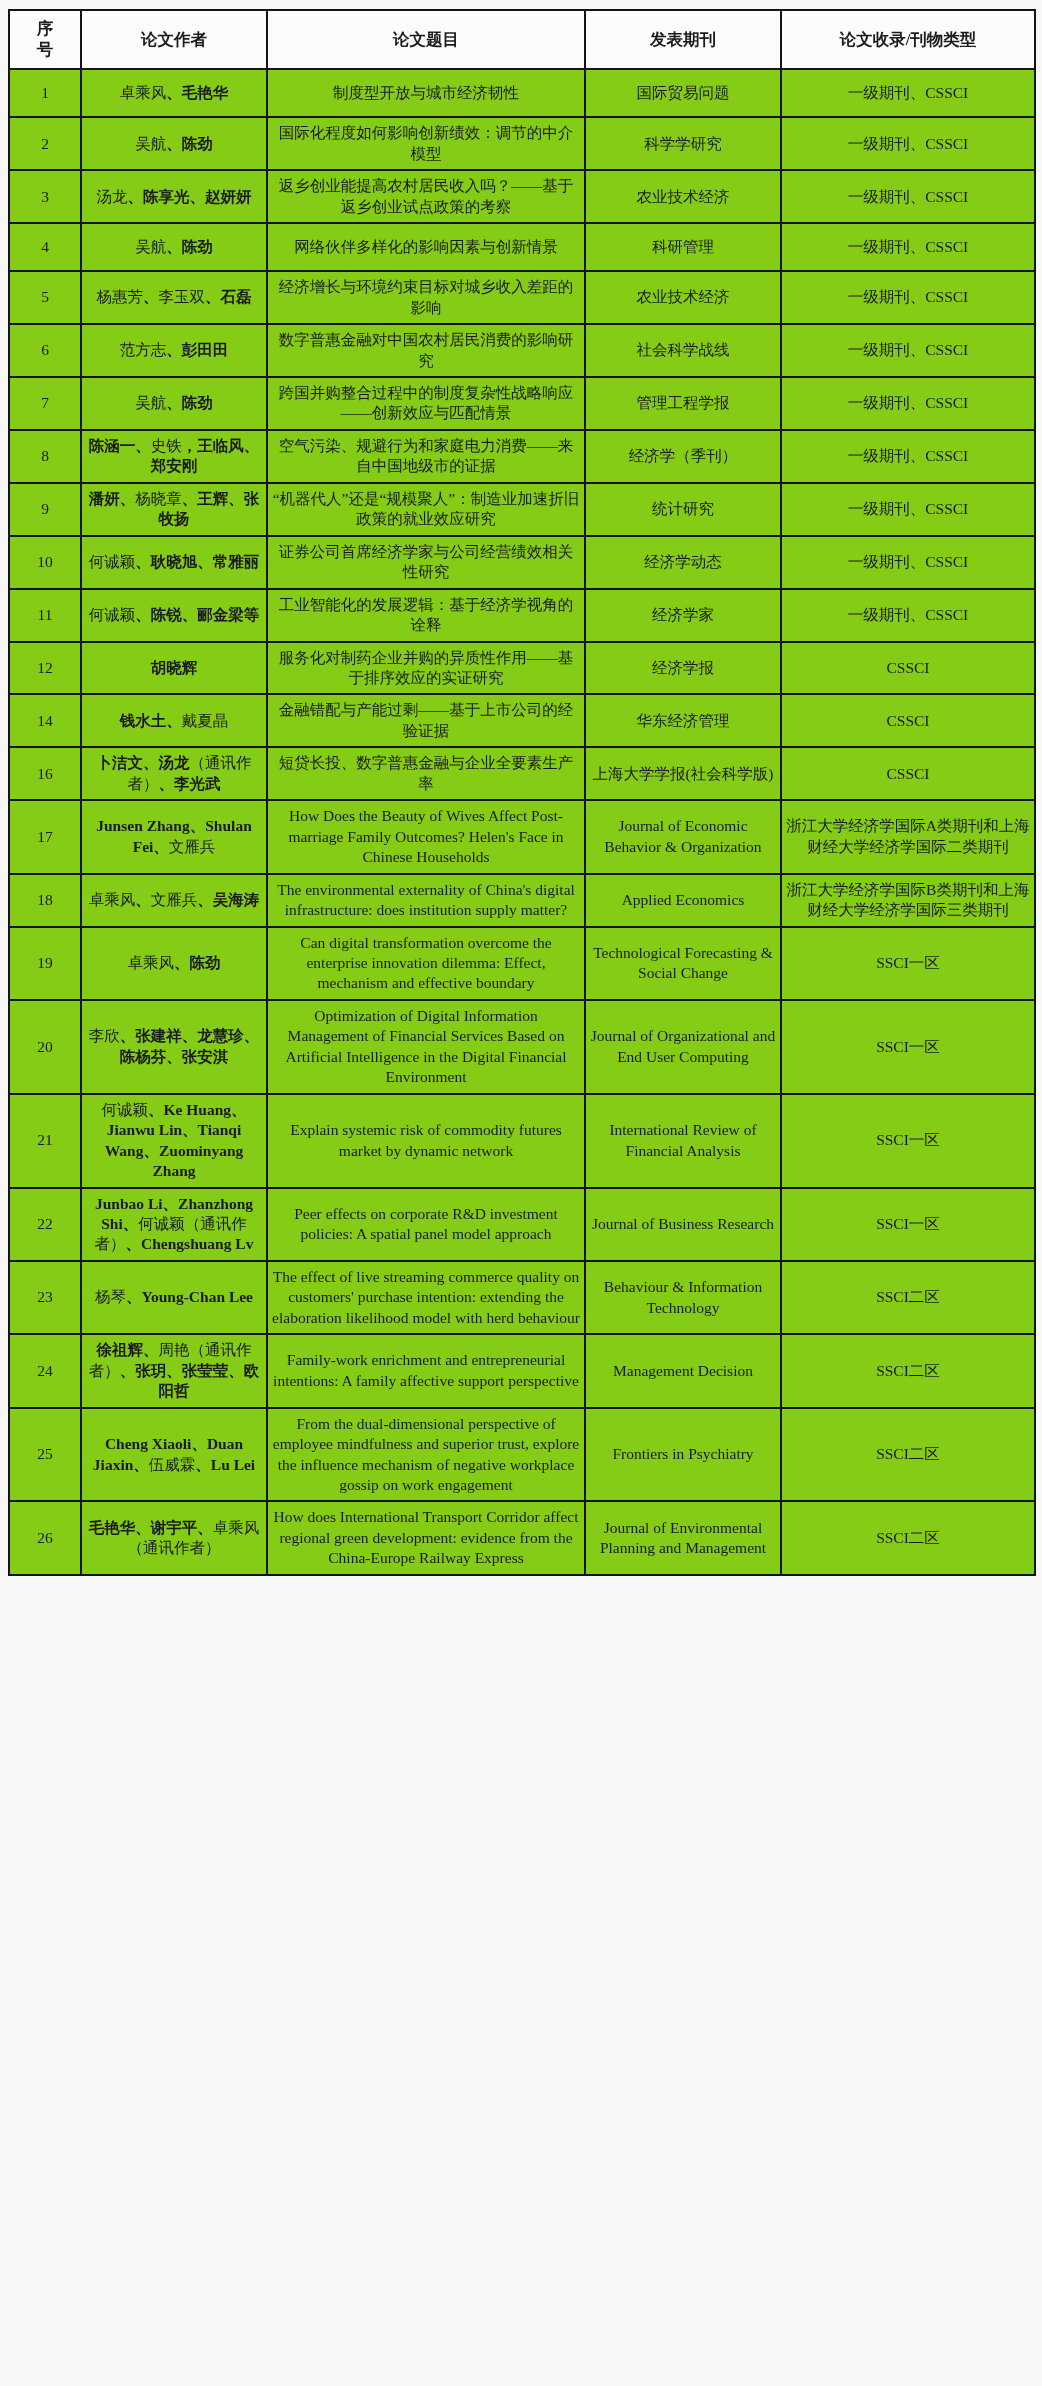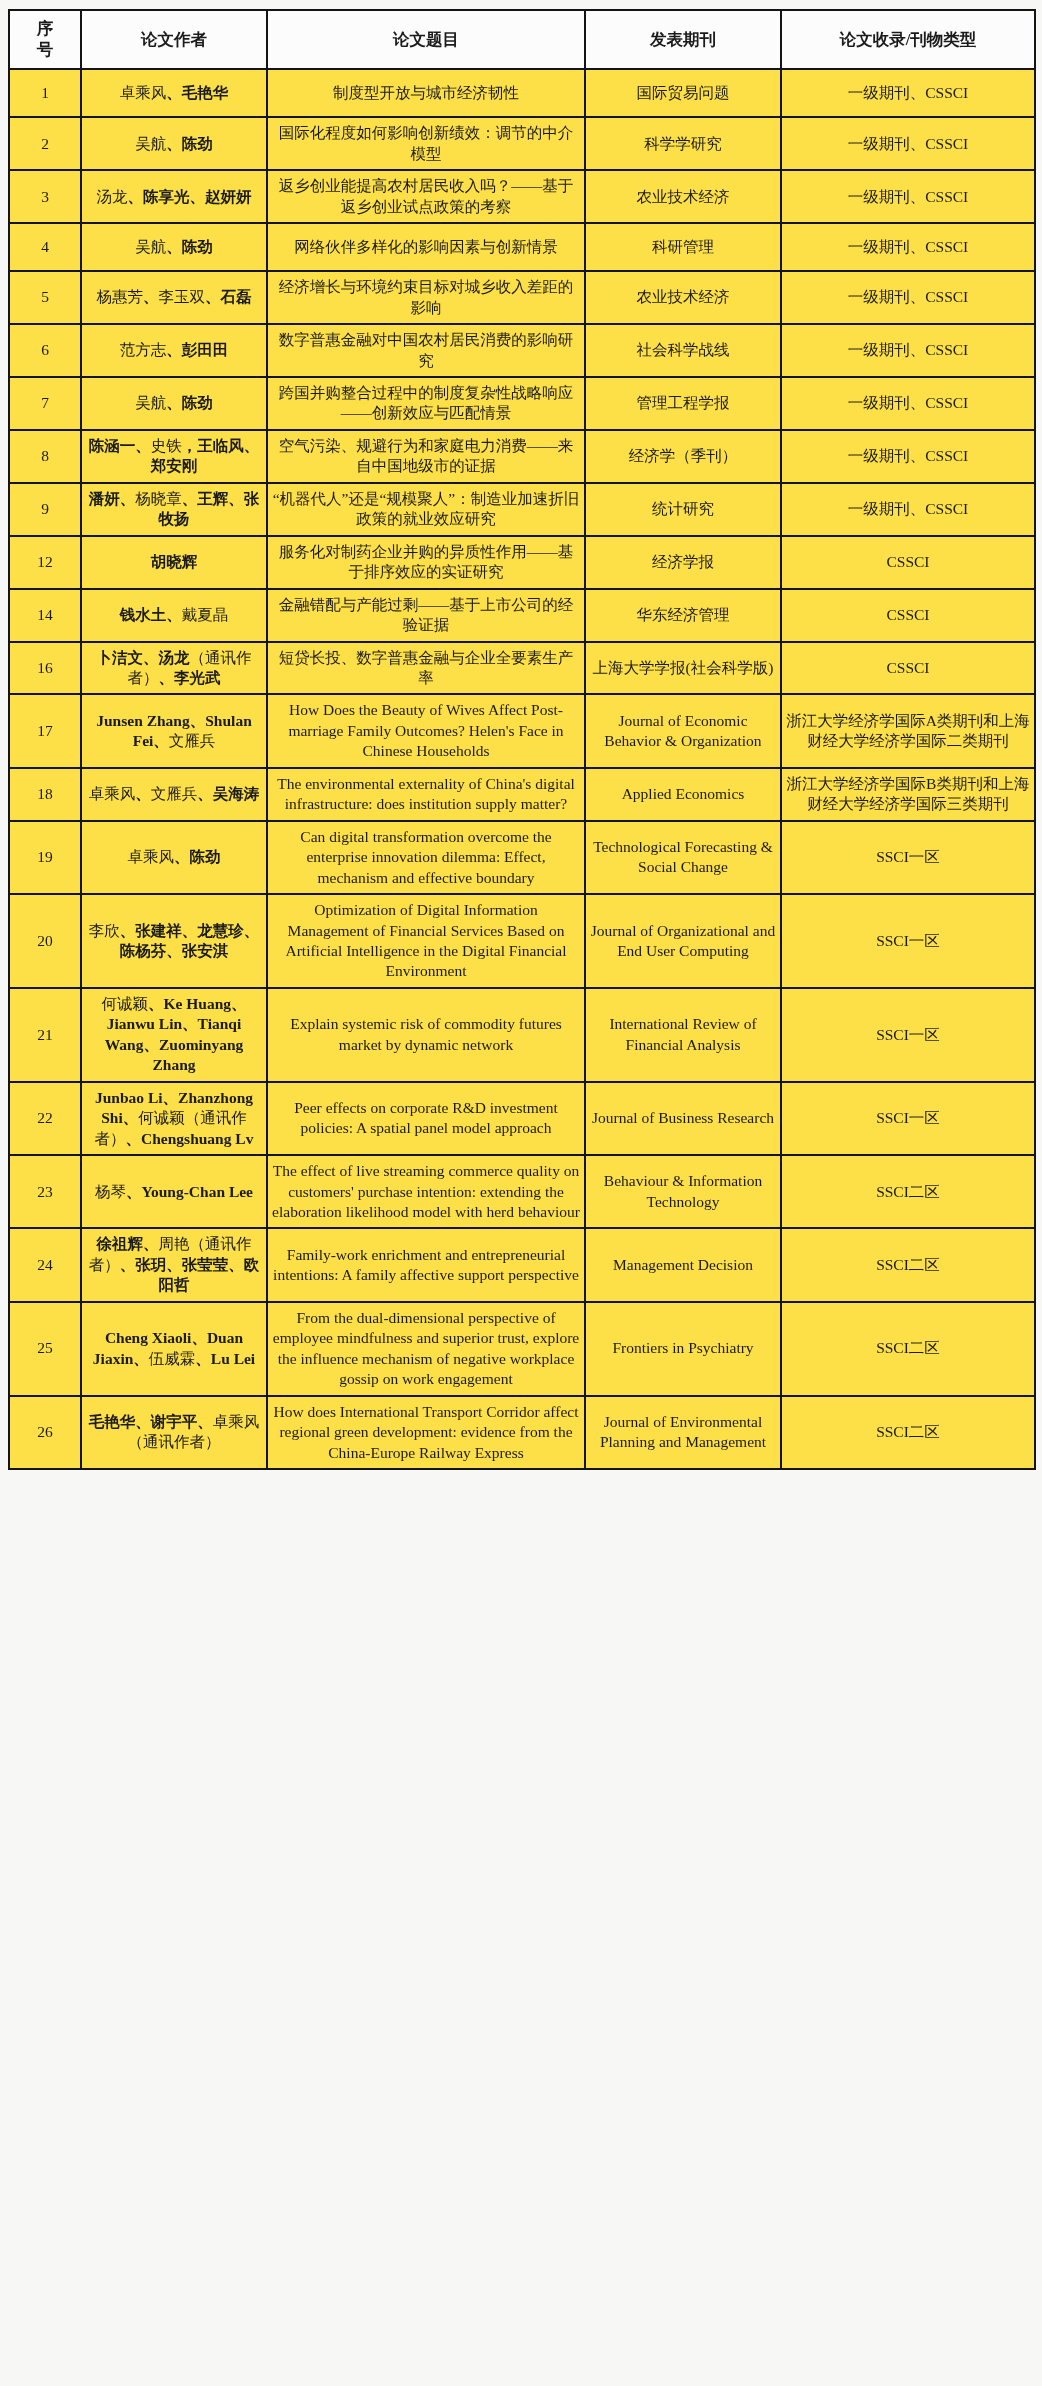--- a/index.html
+++ b/index.html
@@ -7,21 +7,21 @@
     width:1042px;
     font-family:"Liberation Serif","DejaVu Serif",serif;
     color:#1b1b1b;
     -webkit-font-smoothing:antialiased;
   }
   .page{padding:9px 8px 6px 8px;}
   table.papers{
     border-collapse:collapse;
     table-layout:fixed;
     width:1026px;
-    background:#fde047;
+    background:#84cc16;
   }
   table.papers col.c-no{width:72px;}
   table.papers col.c-authors{width:186px;}
   table.papers col.c-title{width:318px;}
   table.papers col.c-journal{width:196px;}
   table.papers col.c-type{width:254px;}
   table.papers th,
   table.papers td{
     border:2.5px solid #141414;
     text-align:center;
@@ -125,20 +125,34 @@
           <td class="cell-type">一级期刊、CSSCI</td>
         </tr>
         <tr>
           <td class="cell-no">9</td>
           <td class="cell-authors"><span class="seg-r">潘妍、</span><span class="seg-b">杨晓章</span><span class="seg-r">、王辉、张牧扬</span></td>
           <td class="cell-title">“机器代人”还是“规模聚人”：制造业加速折旧政策的就业效应研究</td>
           <td class="cell-journal">统计研究</td>
           <td class="cell-type">一级期刊、CSSCI</td>
         </tr>
         <tr>
+          <td class="cell-no">10</td>
+          <td class="cell-authors"><span class="seg-b">何诚颖</span><span class="seg-r">、耿晓旭、常雅丽</span></td>
+          <td class="cell-title">证券公司首席经济学家与公司经营绩效相关性研究</td>
+          <td class="cell-journal">经济学动态</td>
+          <td class="cell-type">一级期刊、CSSCI</td>
+        </tr>
+        <tr>
+          <td class="cell-no">11</td>
+          <td class="cell-authors"><span class="seg-b">何诚颖</span><span class="seg-r">、陈锐、郦金梁等</span></td>
+          <td class="cell-title">工业智能化的发展逻辑：基于经济学视角的诠释</td>
+          <td class="cell-journal">经济学家</td>
+          <td class="cell-type">一级期刊、CSSCI</td>
+        </tr>
+        <tr>
           <td class="cell-no">12</td>
           <td class="cell-authors"><span class="seg-r">胡晓辉</span></td>
           <td class="cell-title">服务化对制药企业并购的异质性作用——基于排序效应的实证研究</td>
           <td class="cell-journal">经济学报</td>
           <td class="cell-type">CSSCI</td>
         </tr>
         <tr>
           <td class="cell-no">14</td>
           <td class="cell-authors"><span class="seg-r">钱水土、</span><span class="seg-b">戴夏晶</span></td>
           <td class="cell-title">金融错配与产能过剩——基于上市公司的经验证据</td>

